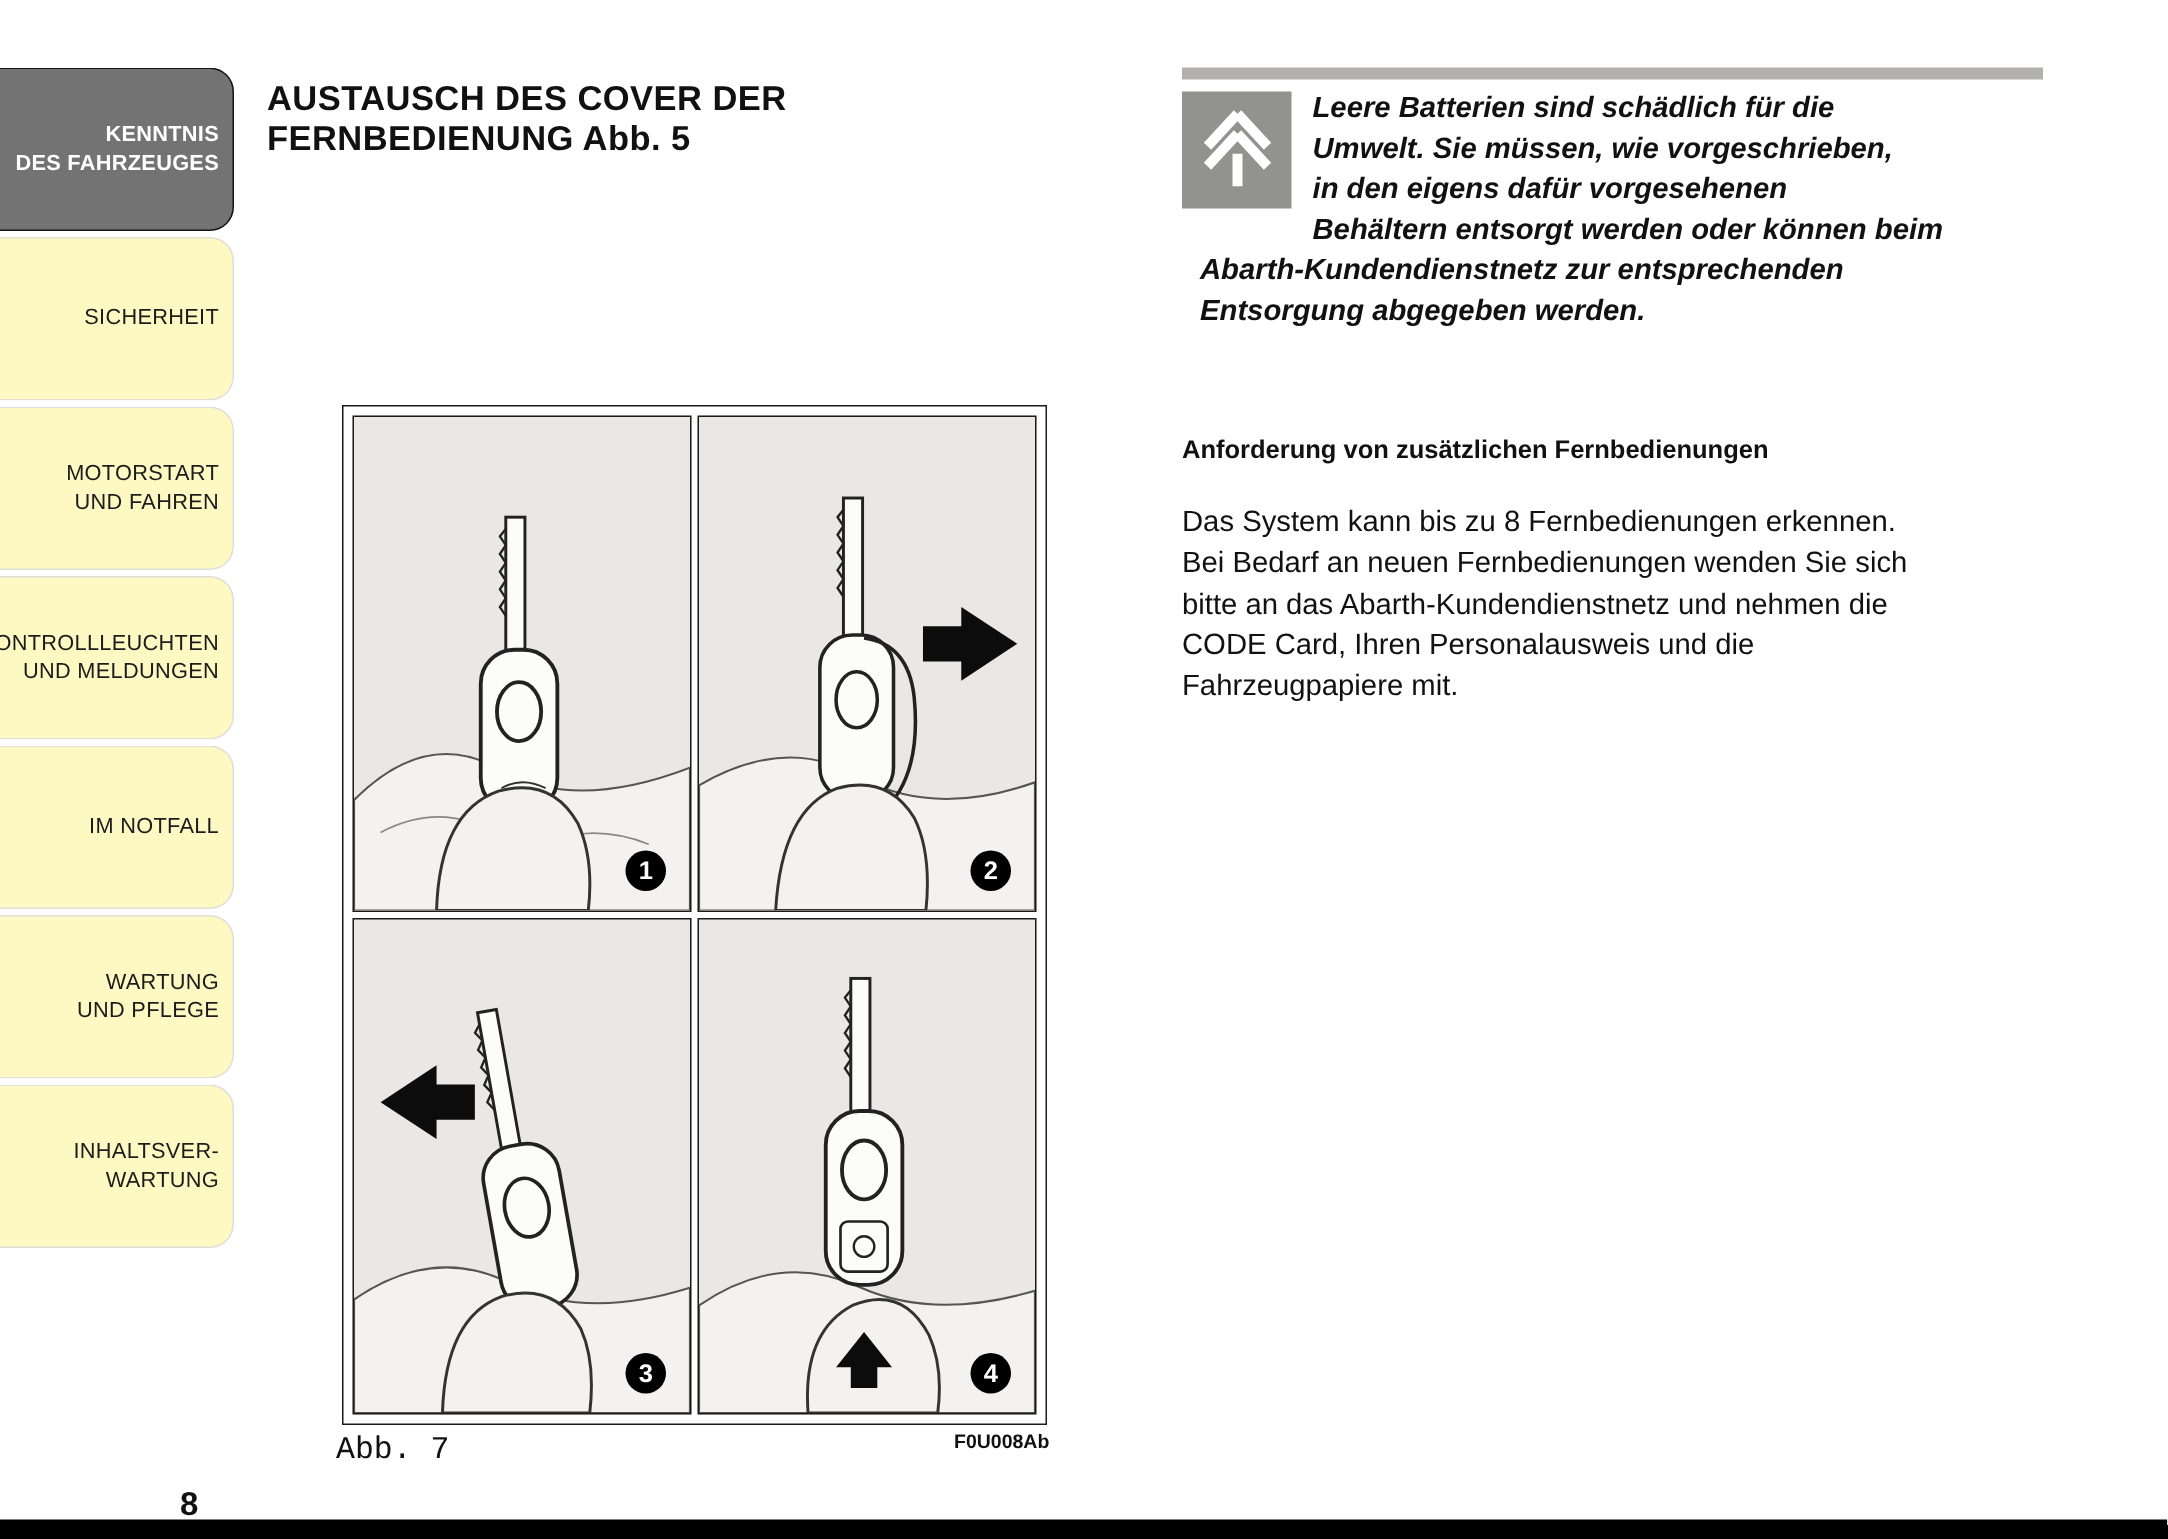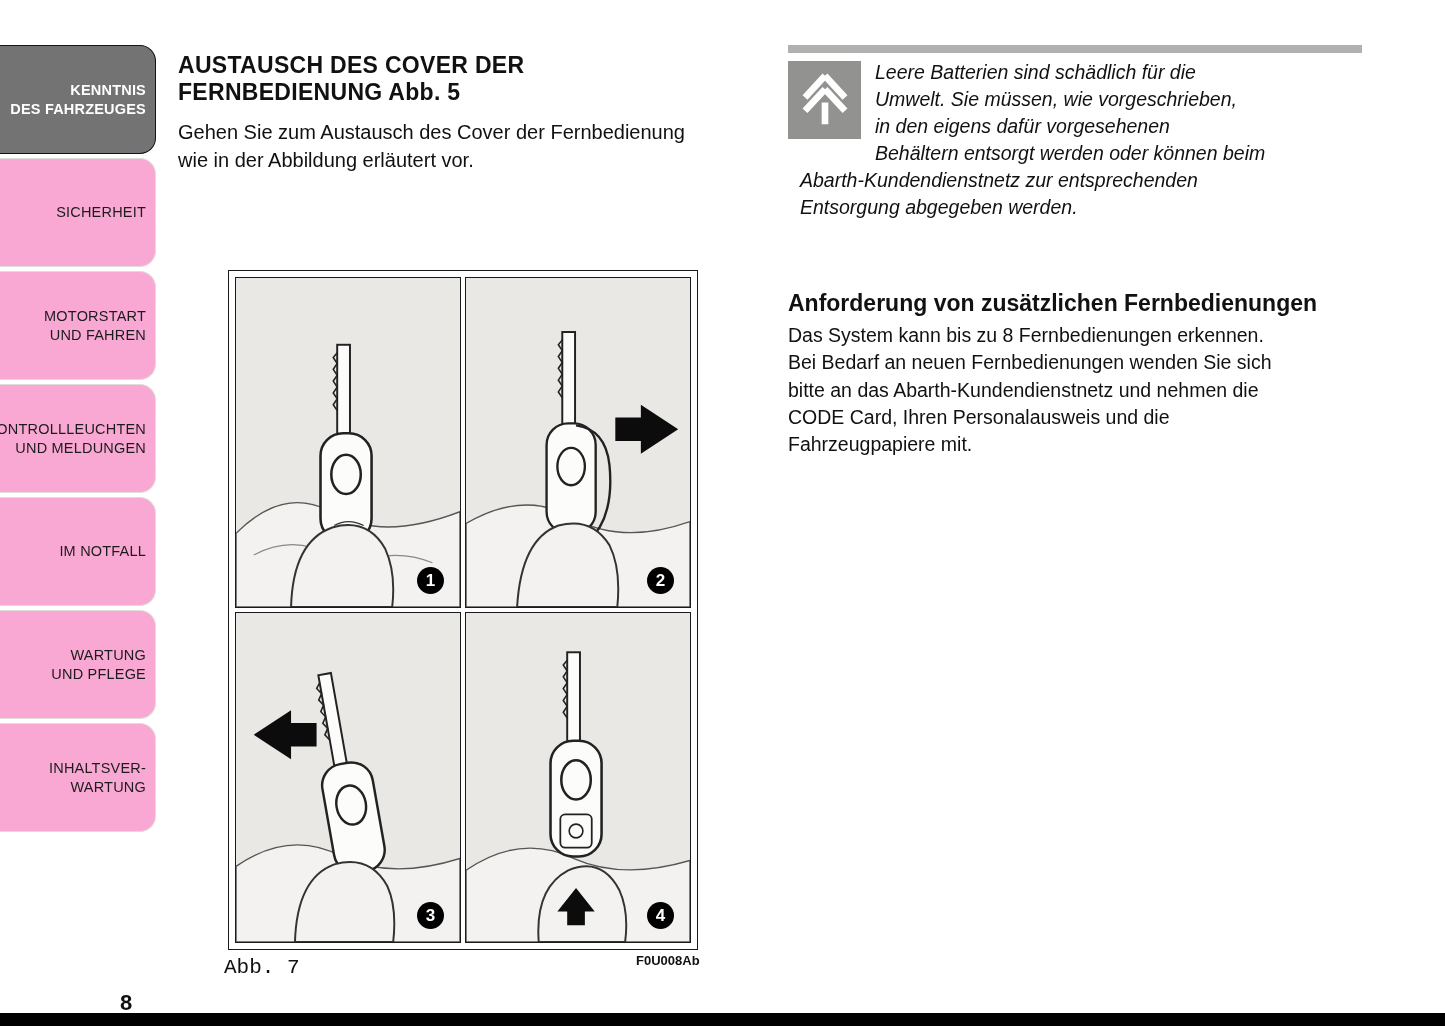--- a/index.html
+++ b/index.html
@@ -3,21 +3,21 @@
 <meta charset="utf-8">
 <style>
   * { margin:0; padding:0; box-sizing:border-box; }
   html,body { background:#fff; }
   body { font-family:"Liberation Sans", sans-serif; color:#111; }
   .page { position:relative; width:1445px; height:1026px; background:#ffffff; overflow:hidden; }
 
   
   .sidebar { position:absolute; left:0; top:45px; width:156px; display:flex; flex-direction:column; gap:4px; }
   .tab {
-    height:109px; background:#f9a8d4; border:1px solid #e0ded6; border-left:none;
+    height:109px; background:#fef9c3; border:1px solid #e0ded6; border-left:none;
     border-radius:0 16px 16px 0;
     display:flex; align-items:center; justify-content:flex-end;
     padding-right:9px; text-align:right;
     font-size:14.5px; letter-spacing:.2px; color:#1c1c1c;
   }
   .tab .lbl { white-space:pre-line; line-height:1.3; }
   .tab.active { background:#737373; border-color:#141414; color:#ffffff; font-weight:bold; }
 
   .pagenum { position:absolute; left:120px; top:990px; font-size:22px; font-weight:bold; }
 
@@ -41,24 +41,24 @@
   .fig-code { position:absolute; left:636px; top:953px; font-size:13px; font-weight:bold; }
 
   
   .rightcol { position:absolute; left:788px; top:45px; width:574px; }
   .grayrule { height:8px; background:#b2b1af; }
   .warnwrap { margin-top:6px; }
   .warnicon {
     float:left; width:73px; height:78px; background:#929290; margin:2px 14px 6px 0;
     display:flex; align-items:center; justify-content:center;
   }
-  .warntext { font-size:19.5px; font-weight:normal; font-style:italic; line-height:1.38; white-space:pre-line;margin-left:12px; }
+  .warntext { font-size:19.5px; font-weight:bold; font-style:italic; line-height:1.38; white-space:pre-line;margin-left:12px; }
 
   .section { position:absolute; left:788px; top:290px; width:585px; }
-  .section h2 { font-size:23px; font-weight:bold; margin-bottom:5px; }
+  .section h2 { font-size:17px; font-weight:bold; margin-bottom:25px; }
   .section p { font-size:19.5px; line-height:1.4; white-space:pre-line; }
 
   .bottombar { position:absolute; left:0; bottom:0; width:100%; height:13px; background:#000; }
 </style>
 </head>
 <body>
 
 <div class="page">
 
   <nav class="sidebar">
@@ -87,22 +87,20 @@
     <div class="tab">
       <span class="lbl">INHALTSVER-
 WARTUNG</span>
     </div>
   </nav>
 
   <div class="pagenum">8</div>
 
   <h1 class="title">AUSTAUSCH DES COVER DER
 FERNBEDIENUNG Abb. 5</h1>
-  <p class="intro">Gehen Sie zum Austausch des Cover der Fernbedienung
-wie in der Abbildung erläutert vor.</p>
 
   <div class="figure">
 
     <div class="panel">
       <svg viewBox="0 0 228 335">
         <path d="M0 260 Q50 210 100 240 Q150 268 228 238 L228 335 L0 335 Z" fill="#f3f2f0" stroke="#555" stroke-width="1.4"></path>
         <path d="M18 282 Q60 260 98 284" fill="none" stroke="#888" stroke-width="1.2"></path>
         <path d="M120 292 Q160 274 200 290" fill="none" stroke="#888" stroke-width="1.2"></path>
         <rect x="103" y="68" width="13" height="92" fill="#fcfcfb" stroke="#222" stroke-width="2"></rect>
         <path d="M103 76 l-4 5 4 6 -4 6 4 6 -4 6 4 6 -4 6 4 6 -4 6 4 6" fill="none" stroke="#222" stroke-width="1.6"></path>

